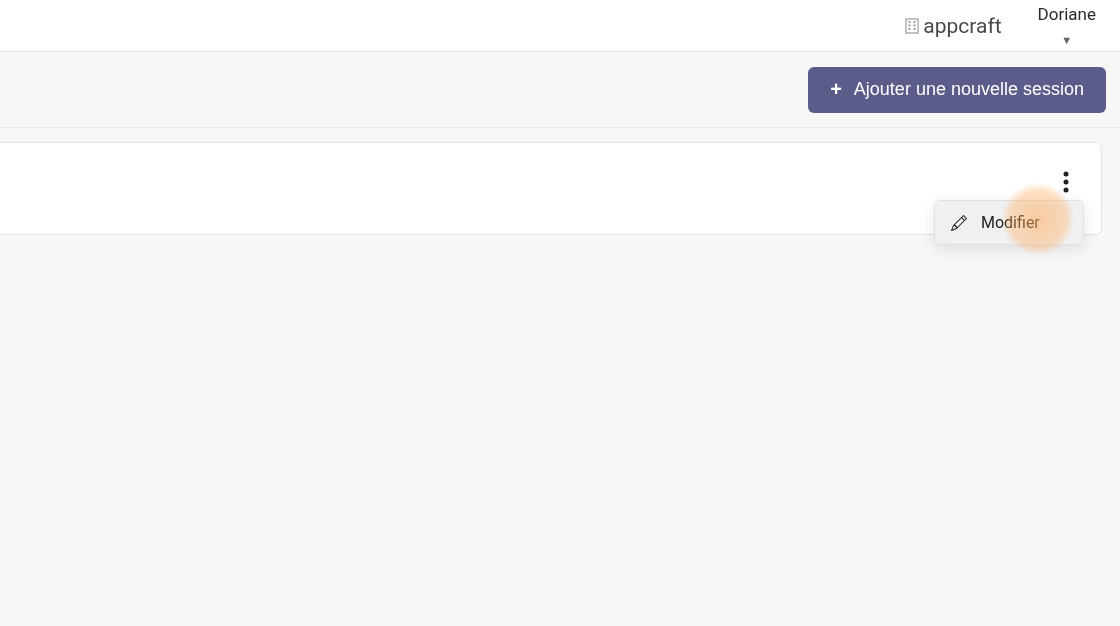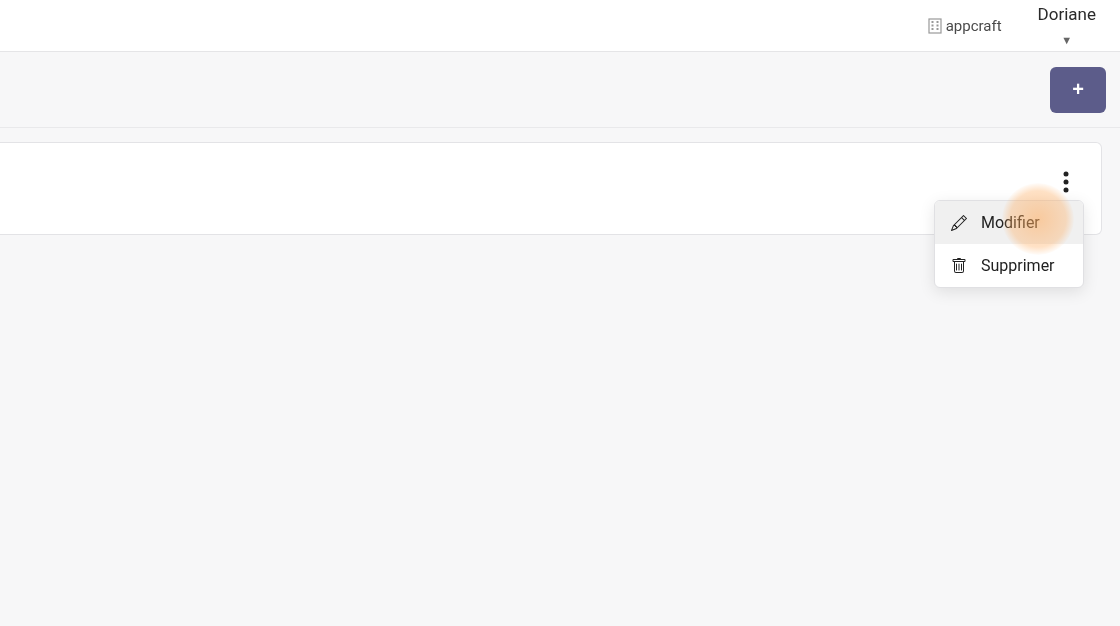--- a/index.html
+++ b/index.html
@@ -22,21 +22,21 @@
       align-items: center;
       padding: 0 24px;
       border-bottom: 1px solid #e5e5e7;
       gap: 36px;
     }
     .org-block {
       display: flex;
       align-items: center;
       gap: 3px;
       color: #4a4a4a;
-      font-size: 15px;
+      font-size: 21px;
     }
     .org-block svg {
       fill: #999;
     }
     .user-block {
       display: flex;
       align-items: center;
       gap: 10px;
       color: #2a2a2a;
       font-size: 17px;
@@ -155,42 +155,36 @@
   </div>
   <div class="user-block">
     <span>Doriane</span>
     <span class="caret">▼</span>
   </div>
 </div>
 
 <div class="action-bar">
   <button class="add-button">
     <span class="plus">+</span>
+    <span>Ajouter une nouvelle session</span>
   </button>
 </div>
 
 <div class="card">
   <button class="more-btn">
     <svg width="6" height="22" viewBox="0 0 6 22">
       <circle cx="3" cy="3" r="2.5"></circle>
       <circle cx="3" cy="11" r="2.5"></circle>
       <circle cx="3" cy="19" r="2.5"></circle>
     </svg>
   </button>
 </div>
 
 <div class="dropdown-menu">
   <div class="dropdown-item highlighted">
     <svg viewBox="0 0 16 16">
       <path d="M12.146.146a.5.5 0 0 1 .708 0l3 3a.5.5 0 0 1 0 .708l-10 10a.5.5 0 0 1-.168.11l-5 2a.5.5 0 0 1-.65-.65l2-5a.5.5 0 0 1 .11-.168l10-10zM11.207 2.5 13.5 4.793 14.793 3.5 12.5 1.207 11.207 2.5zm1.586 3L10.5 3.207 4 9.707V10h.5a.5.5 0 0 1 .5.5v.5h.5a.5.5 0 0 1 .5.5v.5h.293l6.5-6.5zm-9.761 5.175-.106.106-1.528 3.821 3.821-1.528.106-.106A.5.5 0 0 1 5 12.5V12h-.5a.5.5 0 0 1-.5-.5V11h-.5a.5.5 0 0 1-.468-.325z"></path>
     </svg>
     <span>Modifier</span>
   </div>
-  <div class="dropdown-item">
-    <svg viewBox="0 0 16 16">
-      <path d="M5.5 5.5A.5.5 0 0 1 6 6v6a.5.5 0 0 1-1 0V6a.5.5 0 0 1 .5-.5zm2.5 0a.5.5 0 0 1 .5.5v6a.5.5 0 0 1-1 0V6a.5.5 0 0 1 .5-.5zm3 .5a.5.5 0 0 0-1 0v6a.5.5 0 0 0 1 0V6z"></path>
-      <path fill-rule="evenodd" d="M14.5 3a1 1 0 0 1-1 1H13v9a2 2 0 0 1-2 2H5a2 2 0 0 1-2-2V4h-.5a1 1 0 0 1-1-1V2a1 1 0 0 1 1-1H6a1 1 0 0 1 1-1h2a1 1 0 0 1 1 1h3.5a1 1 0 0 1 1 1v1zM4.118 4 4 4.059V13a1 1 0 0 0 1 1h6a1 1 0 0 0 1-1V4.059L11.882 4H4.118zM2.5 3V2h11v1h-11z"></path>
-    </svg>
-    <span>Supprimer</span>
-  </div>
 </div>
 
 <div class="highlight-circle"></div>
 
 </body></html>

